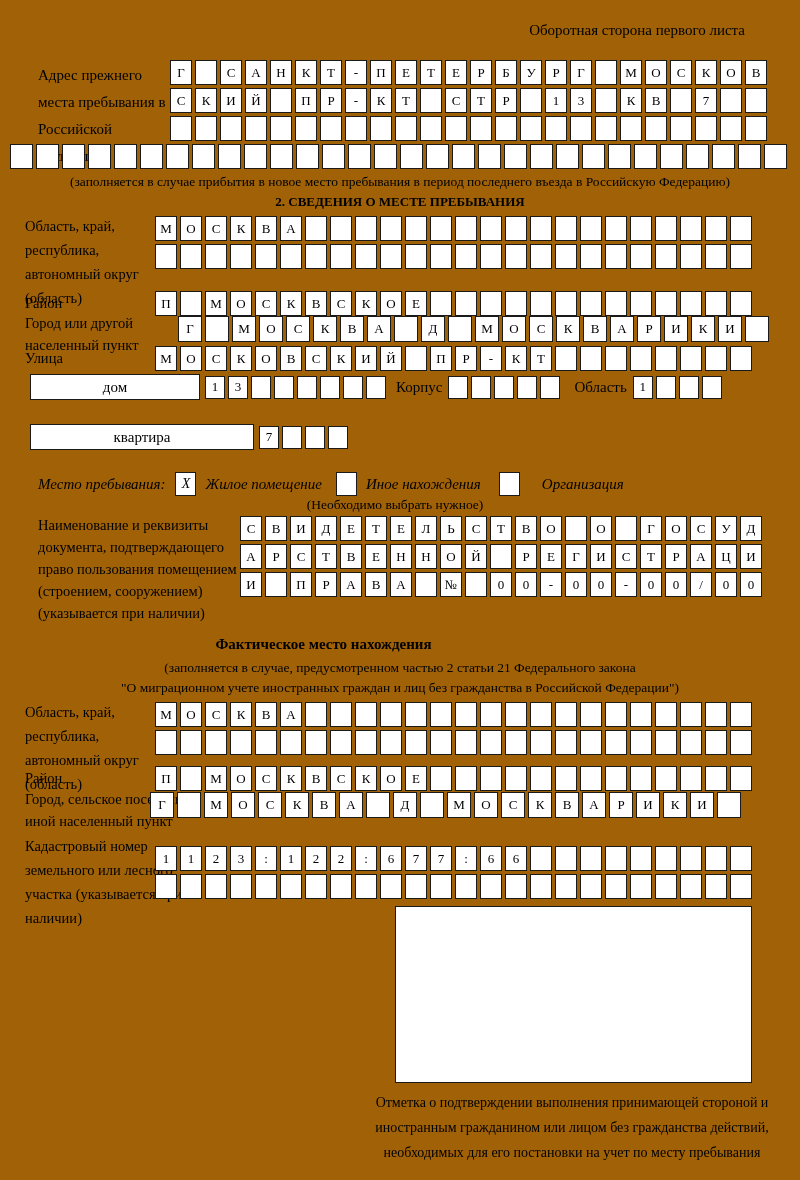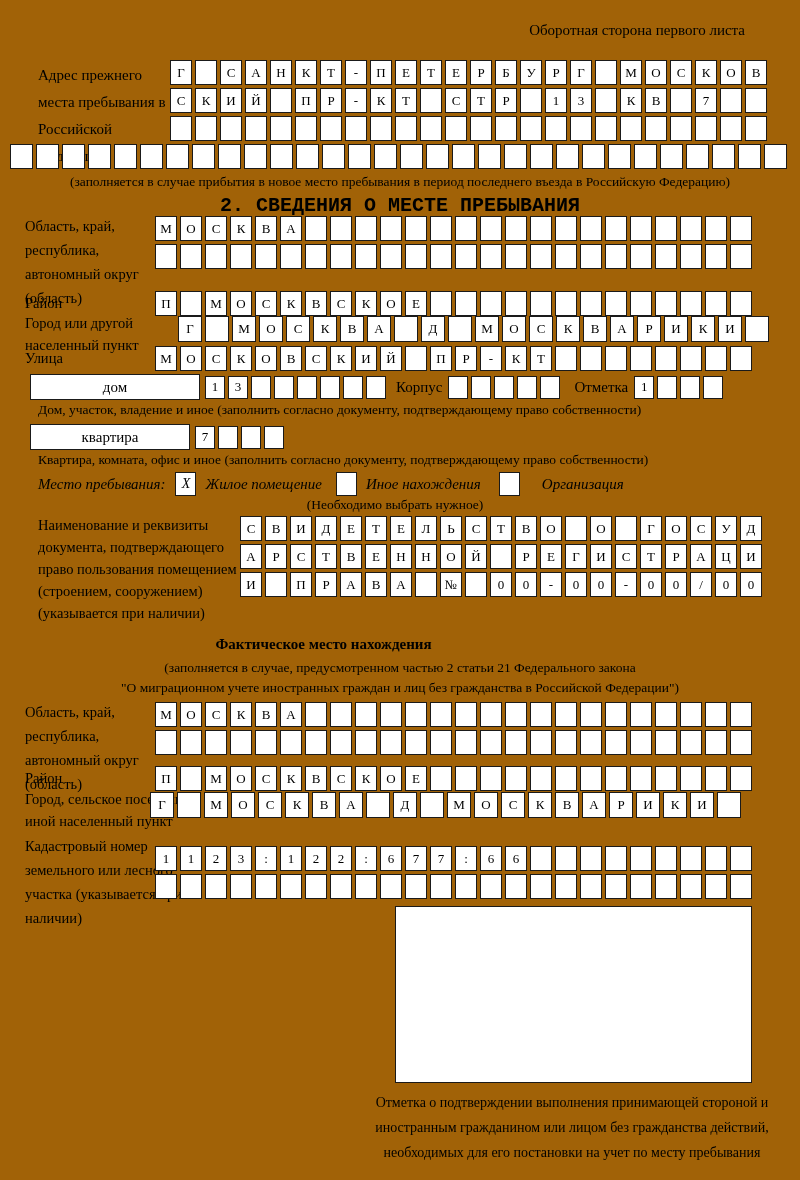--- a/index.html
+++ b/index.html
@@ -13,21 +13,21 @@
   .rows{display:flex;flex-direction:column;gap:3px;}
   .cellrow{display:flex;gap:3px;}
   .cell{flex:0 0 auto;width:22px;height:25px;border:1.6px solid #1a1a1a;box-sizing:border-box;
         display:flex;align-items:center;justify-content:center;font-size:13px;background:#fff;}
   .w23 .cell{width:23px;}
   .w24 .cell{width:24px;height:26px;}
   .sm .cell{width:20px;height:23px;}
   .cb .cell{width:21px;height:24px;font-size:14px;}
   .caption{font-size:13.5px;}
   .center{text-align:center;}
-  .h2{font-size:20px;font-weight:bold;text-align:center;font-family:Liberation Mono, monospace;}
+  .h2{font-size:13px;font-weight:bold;text-align:center;}
   .h3{font-size:15px;font-weight:bold;text-align:center;}
   .widebox{border:1.6px solid #1a1a1a;box-sizing:border-box;height:26px;display:flex;
            align-items:center;justify-content:center;font-size:15px;background:#fff;}
   .houserow{display:flex;align-items:center;}
   .inlinelbl{font-size:15px;white-space:nowrap;}
   .stayrow{display:flex;align-items:center;font-size:15px;font-style:italic;}
   .stampbox{position:absolute;border:1.8px solid #1a1a1a;background:#fff;box-sizing:border-box;}
   .note{font-size:14px;line-height:25px;text-align:center;}
 </style>
 </head>
@@ -315,40 +315,38 @@
         <span class="cell"></span>
       </div>
     <div class="inlinelbl" style="margin-left:10px;">Корпус</div>
     <div class="cellrow sm" style="margin-left:6px;">
         <span class="cell"></span>
         <span class="cell"></span>
         <span class="cell"></span>
         <span class="cell"></span>
         <span class="cell"></span>
       </div>
-    <div class="inlinelbl" style="margin-left:14px;">Отметка</div>
+    <div class="inlinelbl" style="margin-left:14px;">Область</div>
     <div class="cellrow sm" style="margin-left:6px;">
         <span class="cell">1</span>
         <span class="cell"></span>
         <span class="cell"></span>
         <span class="cell"></span>
       </div>
   </div>
-  <div class="abs caption" style="top:402px;left:38px;">Дом, участок, владение и иное (заполнить согласно документу, подтверждающему право собственности)</div>
 
   <div class="abs houserow" style="top:424px;left:30px;">
-    <div class="widebox" style="width:160px;">квартира</div>
+    <div class="widebox" style="width:224px;">квартира</div>
     <div class="cellrow sm" style="margin-left:5px;">
         <span class="cell">7</span>
         <span class="cell"></span>
         <span class="cell"></span>
         <span class="cell"></span>
       </div>
   </div>
-  <div class="abs caption" style="top:452px;left:38px;">Квартира, комната, офис и иное (заполнить согласно документу, подтверждающему право собственности)</div>
 
   <div class="abs stayrow" style="top:472px;left:38px;">
     <span>Место пребывания:</span>
     <div class="cellrow cb" style="margin-left:10px;">
         <span class="cell">X</span>
       </div>
     <span style="margin-left:9px;">Жилое помещение</span>
     <div class="cellrow cb" style="margin-left:14px;">
         <span class="cell"></span>
       </div>

